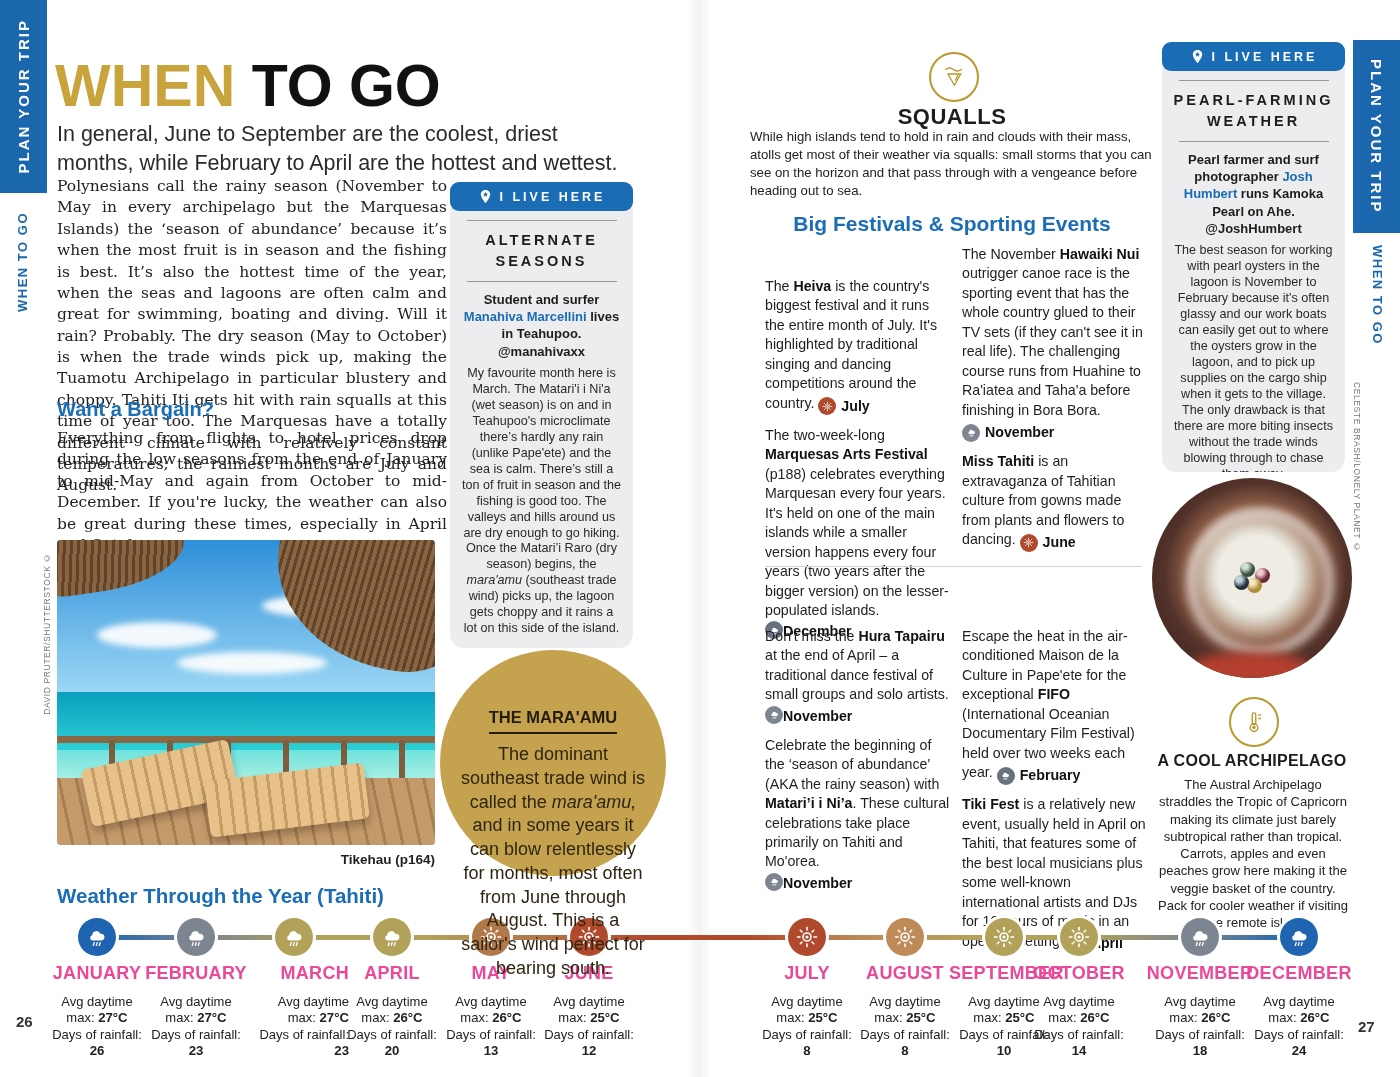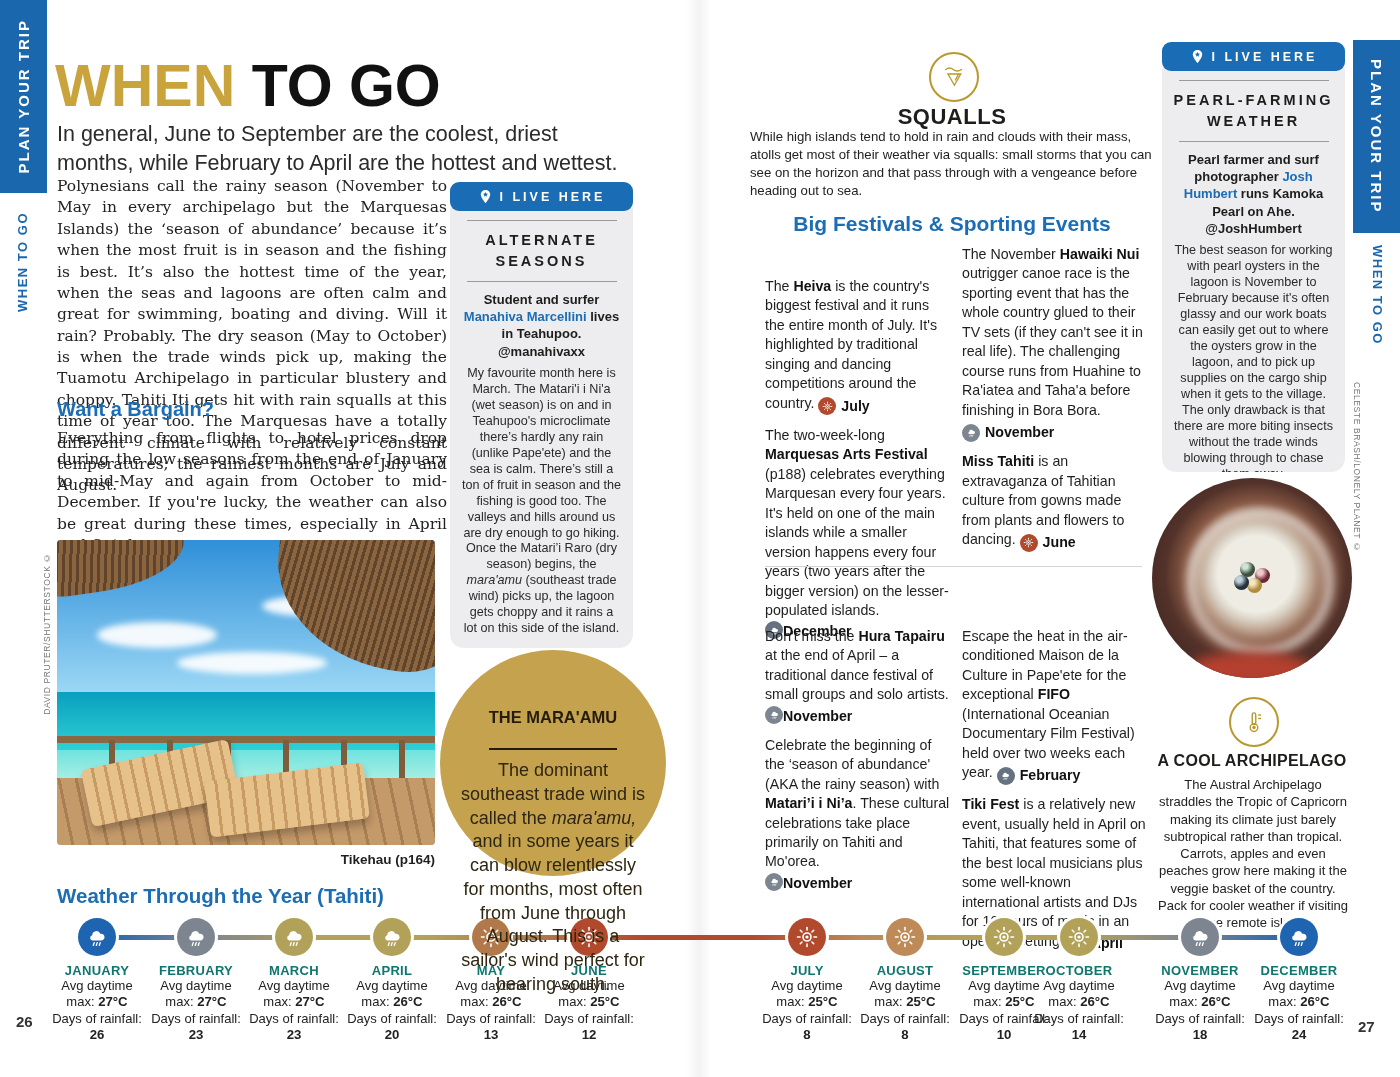--- a/index.html
+++ b/index.html
@@ -40,30 +40,30 @@
   .fest-col p{margin:0 0 10px 0;}
   .fest-col b{color:#111;}
   .tag{display:inline-flex;align-items:center;gap:5px;vertical-align:-4px;}
   .tag-icon{width:18px;height:18px;border-radius:50%;display:inline-flex;align-items:center;justify-content:center;flex:0 0 18px;}
   .tag-icon svg{width:11px;height:11px;}
   .tag-month{color:#1a6cb2;font-weight:bold;}
   .tag-line{display:block;margin-top:1px;}
 
   
   #gold-circle{position:absolute;left:440px;top:650px;width:226px;height:226px;border-radius:50%;background:#c5a24e;z-index:4;text-align:center;}
-  #gold-circle .gc-title{display:inline-block;font-weight:bold;font-size:16.5px;color:#231c0d;margin-top:58px;border-bottom:2px solid #231c0d;padding-bottom:21px;}
+  #gold-circle .gc-title{display:inline-block;font-weight:bold;font-size:16.5px;color:#231c0d;margin-top:58px;border-bottom:2px solid #231c0d;padding-bottom:5px;}
   #gold-circle .gc-body{font-size:18px;line-height:1.32;color:#2e2612;width:188px;margin:9px auto 0 auto;}
 
   
   #tl-heading{position:absolute;left:57px;top:884px;font-size:20.5px;}
   #timeline-line{position:absolute;left:97px;top:935px;width:1202px;height:5px;border-radius:3px;}
   .month{position:absolute;top:918px;width:110px;text-align:center;z-index:2;}
   .micon{width:38px;height:38px;border-radius:50%;margin:0 auto 7px auto;display:flex;align-items:center;justify-content:center;box-shadow:0 0 0 3px #fff;}
   .micon svg{width:24px;height:24px;}
-  .mname{font-weight:bold;font-size:13px;letter-spacing:.3px;color:#0f766e;margin-bottom:0;}
+  .mname{font-weight:bold;font-size:18px;letter-spacing:.3px;color:#ec4899;margin-bottom:10px;}
   .mstat{font-size:13px;line-height:1.26;color:#222;}
   .mstat b{font-size:13.2px;}
 
   .page-num{position:absolute;font-weight:bold;font-size:15px;color:#333;}
   .credit{position:absolute;font-size:8.5px;color:#777;letter-spacing:.6px;}
 
   
   #photo{position:absolute;left:57px;top:540px;width:378px;height:305px;border-radius:4px;overflow:hidden;background:#7cc4ef;}
   .ph-sky{position:absolute;left:0;top:0;width:100%;height:152px;background:linear-gradient(#2f8fd9,#9bd7f5);}
   .ph-cloud{position:absolute;background:#fff;border-radius:50%;filter:blur(3px);opacity:.92;}
@@ -359,21 +359,21 @@
           </g>
         </svg>
       </div>
     <div class="mname">FEBRUARY</div>
     <div class="mstat">Avg daytime</div>
     <div class="mstat"><span>max:</span> <b>27°C</b></div>
     <div class="mstat">Days of rainfall:</div>
     <div class="mstat"><b>23</b></div>
   </div>
 
-  <div class="month" style="left:239px;">
+  <div class="month" style="left:239px;text-align:right;">
     <div class="micon" style="background: rgb(178, 162, 89);">
         <svg viewBox="0 0 24 24">
           <path fill="#fff" d="M7.2 10.2a4.2 4.2 0 0 1 8.1-1.4 3.4 3.4 0 1 1 .9 6.7H7.5a2.7 2.7 0 0 1-.3-5.3z"></path>
           <g stroke="#fff" stroke-width="1.4" stroke-linecap="round">
             <path d="M9.2 17.6l-.9 2.8"></path>
             <path d="M12.2 17.6l-.9 2.8"></path>
             <path d="M15.2 17.6l-.9 2.8"></path>
           </g>
         </svg>
       </div>

